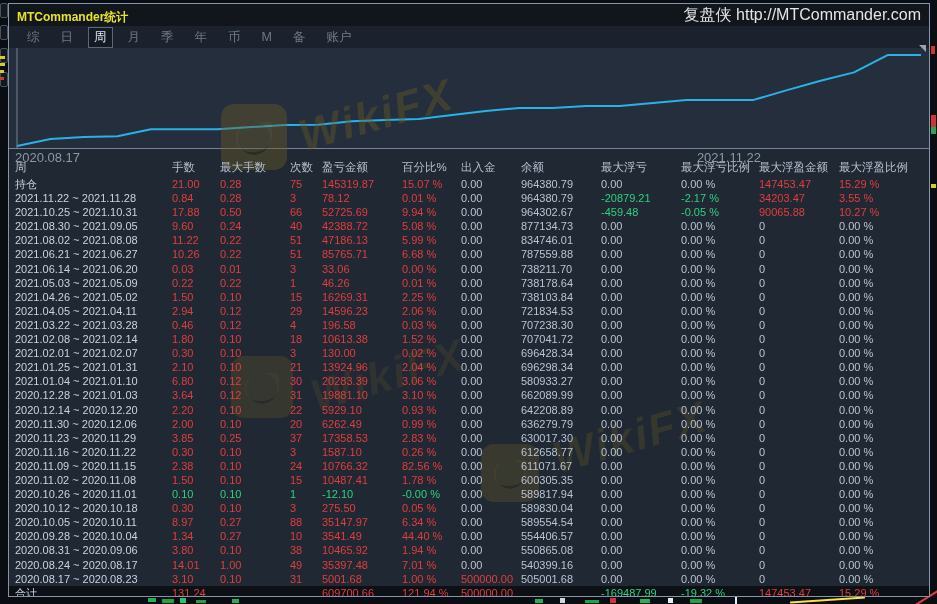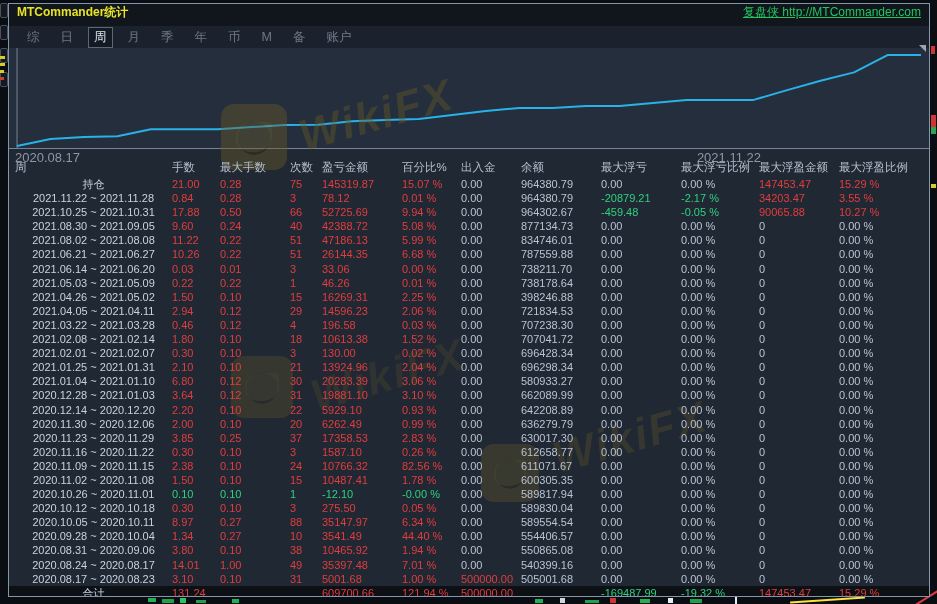--- a/index.html
+++ b/index.html
@@ -3,41 +3,41 @@
 <meta charset="utf-8">
 <style>
   html,body{margin:0;padding:0;}
   body{width:937px;height:604px;position:relative;background:#0a0d12;overflow:hidden;
        font-family:"Liberation Sans",sans-serif;}
   .frag{position:absolute;}
   
   .window{position:absolute;left:8px;top:3px;width:922px;height:594px;
           background:#202834;border:1px solid #8496ab;box-sizing:border-box;overflow:hidden;}
   .titlebar{position:absolute;left:0;top:0;width:100%;height:22px;background:#11151c;
-            display:flex;align-items:flex-start;justify-content:space-between;box-sizing:border-box;padding:0 8px;}
+            display:flex;align-items:flex-end;justify-content:space-between;box-sizing:border-box;padding:0 8px;}
   .title{color:#e6e329;font-size:12px;font-weight:bold;}
-  .homelink{color:#22c55e;font-size:12px;text-decoration:underline;}
+  .homelink{color:#e5e5e5;font-size:16px;}
   .menubar{position:absolute;left:0;top:22px;width:100%;height:22px;background:#1b222d;
            display:flex;align-items:center;gap:9px;padding-left:12px;box-sizing:border-box;}
   .tab{color:#6e7888;font-size:12.5px;padding:1px 5px;border:1px solid transparent;cursor:default;}
   .tab.active{color:#dde4ef;border:1px solid #5c6778;background:#141a23;}
   
   .chart{position:absolute;left:0;top:44px;width:920px;height:101px;background:#242e3d;}
   .xlabels{position:absolute;left:0;top:145px;width:764px;height:12px;font-size:13px;color:#8d97a6;}
   .xlabels .l{position:absolute;left:6px;top:1px;}
   .xlabels .r{position:absolute;right:12px;top:1px;}
   
   .grid{display:grid;grid-template-columns:157px 48px 70px 32px 80px 59px 60px 80px 80px 78px 80px 1fr;
         padding-left:6px;box-sizing:border-box;align-items:center;}
   .thead{position:absolute;left:0;top:153px;width:920px;height:20px;font-size:11.5px;color:#b6c0cd;}
   .rows{position:absolute;left:0;top:173px;width:920px;}
   .row{height:14.1px;font-size:11px;line-height:14.1px;white-space:nowrap;}
   .row.total{background:#0d1116;height:14px;}
   .cell{overflow:hidden;}
-  .c-w{color:#b9c3d2;} .c-r{color:#e23d3d;} .c-g{color:#2ed17e;} .c-d{color:#c9d2de;text-align:center;}
+  .c-w{color:#b9c3d2;} .c-r{color:#e23d3d;} .c-g{color:#2ed17e;} .c-d{color:#c9d2de;}
   
   .wm-tile{position:absolute;border-radius:13px;opacity:.42;
            background:radial-gradient(circle at 50% 52%, #3c3315 0 34%, #6b5b26 35% 100%);}
   .wm-tile::after{content:"";position:absolute;left:22%;top:28%;width:56%;height:44%;
            border-radius:50% 10% 50% 40%;background:#8a7a38;opacity:.55;}
   .wm-text{position:absolute;font-weight:bold;font-style:italic;font-size:44px;letter-spacing:2px;
            color:#6b5b22;opacity:.4;transform:rotate(-16deg);}
   
   .grip{position:absolute;right:3px;top:41px;width:0;height:0;
         border-top:7px solid #9aa5b4;border-left:7px solid transparent;}
@@ -198,21 +198,21 @@
         <div class="cell c-w">0.00</div>
         <div class="cell c-w">0.00 %</div>
         <div class="cell c-w">0</div>
         <div class="cell c-w">0.00 %</div>
       </div>
       <div class="row grid">
         <div class="cell c-d">2021.06.21 ~ 2021.06.27</div>
         <div class="cell c-r">10.26</div>
         <div class="cell c-r">0.22</div>
         <div class="cell c-r">51</div>
-        <div class="cell c-r">26144.35</div>
+        <div class="cell c-r">85765.71</div>
         <div class="cell c-r">6.68 %</div>
         <div class="cell c-w">0.00</div>
         <div class="cell c-w">787559.88</div>
         <div class="cell c-w">0.00</div>
         <div class="cell c-w">0.00 %</div>
         <div class="cell c-w">0</div>
         <div class="cell c-w">0.00 %</div>
       </div>
       <div class="row grid">
         <div class="cell c-d">2021.06.14 ~ 2021.06.20</div>
@@ -243,21 +243,21 @@
         <div class="cell c-w">0.00 %</div>
       </div>
       <div class="row grid">
         <div class="cell c-d">2021.04.26 ~ 2021.05.02</div>
         <div class="cell c-r">1.50</div>
         <div class="cell c-r">0.10</div>
         <div class="cell c-r">15</div>
         <div class="cell c-r">16269.31</div>
         <div class="cell c-r">2.25 %</div>
         <div class="cell c-w">0.00</div>
-        <div class="cell c-w">398246.88</div>
+        <div class="cell c-w">738103.84</div>
         <div class="cell c-w">0.00</div>
         <div class="cell c-w">0.00 %</div>
         <div class="cell c-w">0</div>
         <div class="cell c-w">0.00 %</div>
       </div>
       <div class="row grid">
         <div class="cell c-d">2021.04.05 ~ 2021.04.11</div>
         <div class="cell c-r">2.94</div>
         <div class="cell c-r">0.12</div>
         <div class="cell c-r">29</div>

